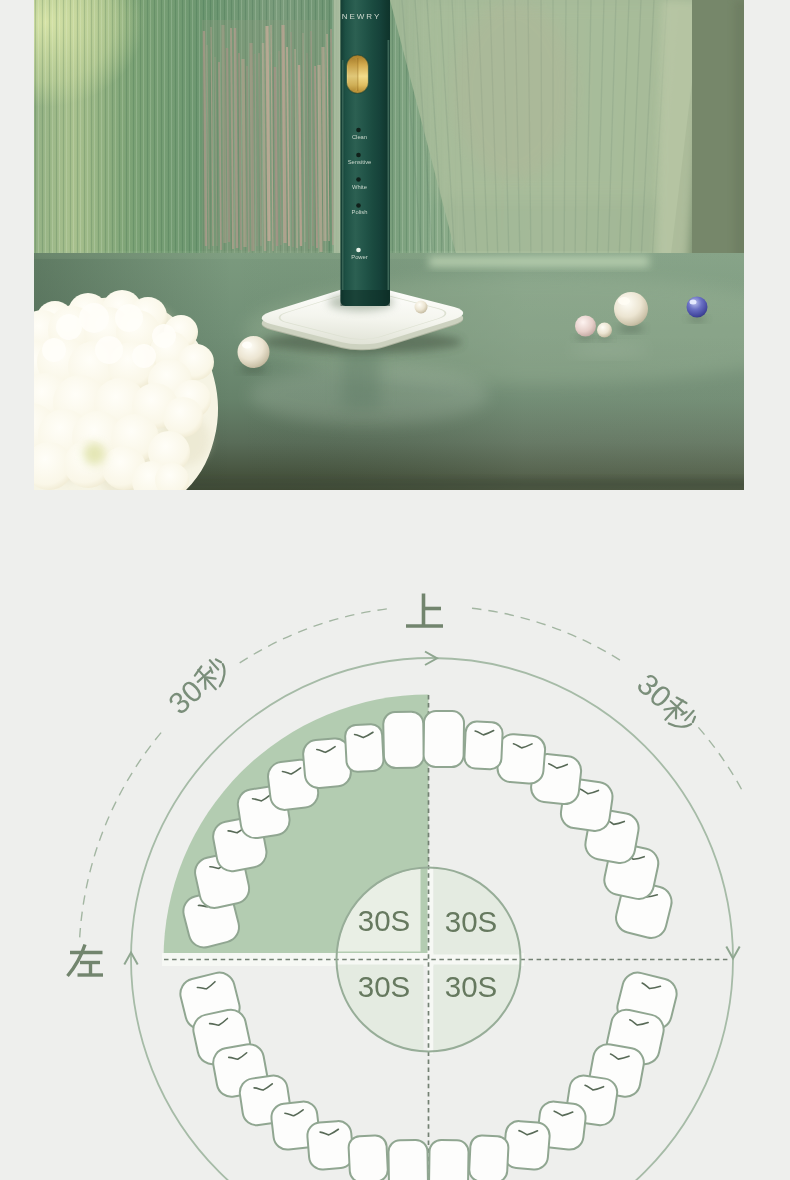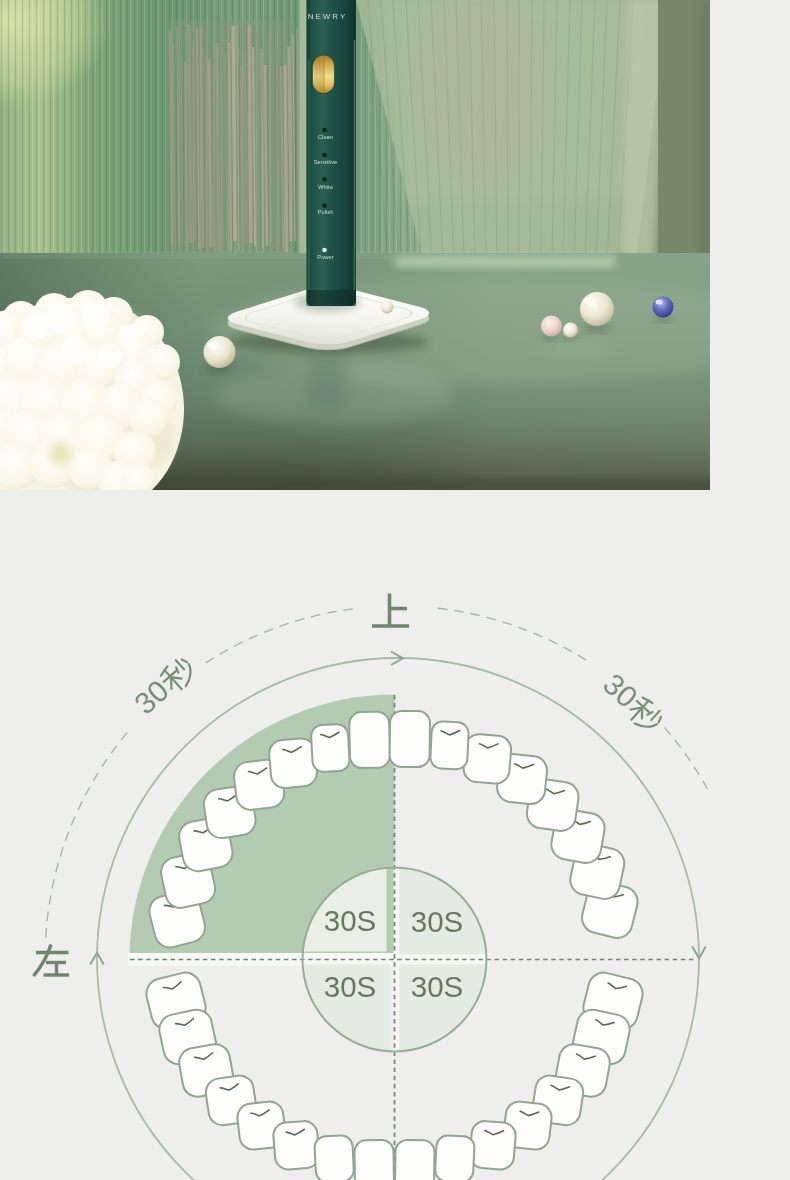--- a/index.html
+++ b/index.html
@@ -1,16 +1,16 @@
 <!DOCTYPE html>
 <html><head>
 <meta charset="utf-8">
 <style>
 html,body{margin:0;padding:0;background:#eeefed;}
-.page{position:relative;width:710px;height:1180px;overflow:hidden;font-family:"Liberation Sans",sans-serif;}
+.page{position:relative;width:710px;height:1180px;overflow:hidden;font-family:"Liberation Sans",sans-serif;margin-left:34px;}
 .photo{position:absolute;left:0;top:0;}
 .diagram{position:absolute;left:0;top:490px;}
 </style>
 </head>
 <body>
 <div class="page">
 
 <svg class="photo" width="790" height="490" viewBox="0 0 790 490">
 <defs>
 <linearGradient id="curt" x1="0" y1="0" x2="1" y2="0">

